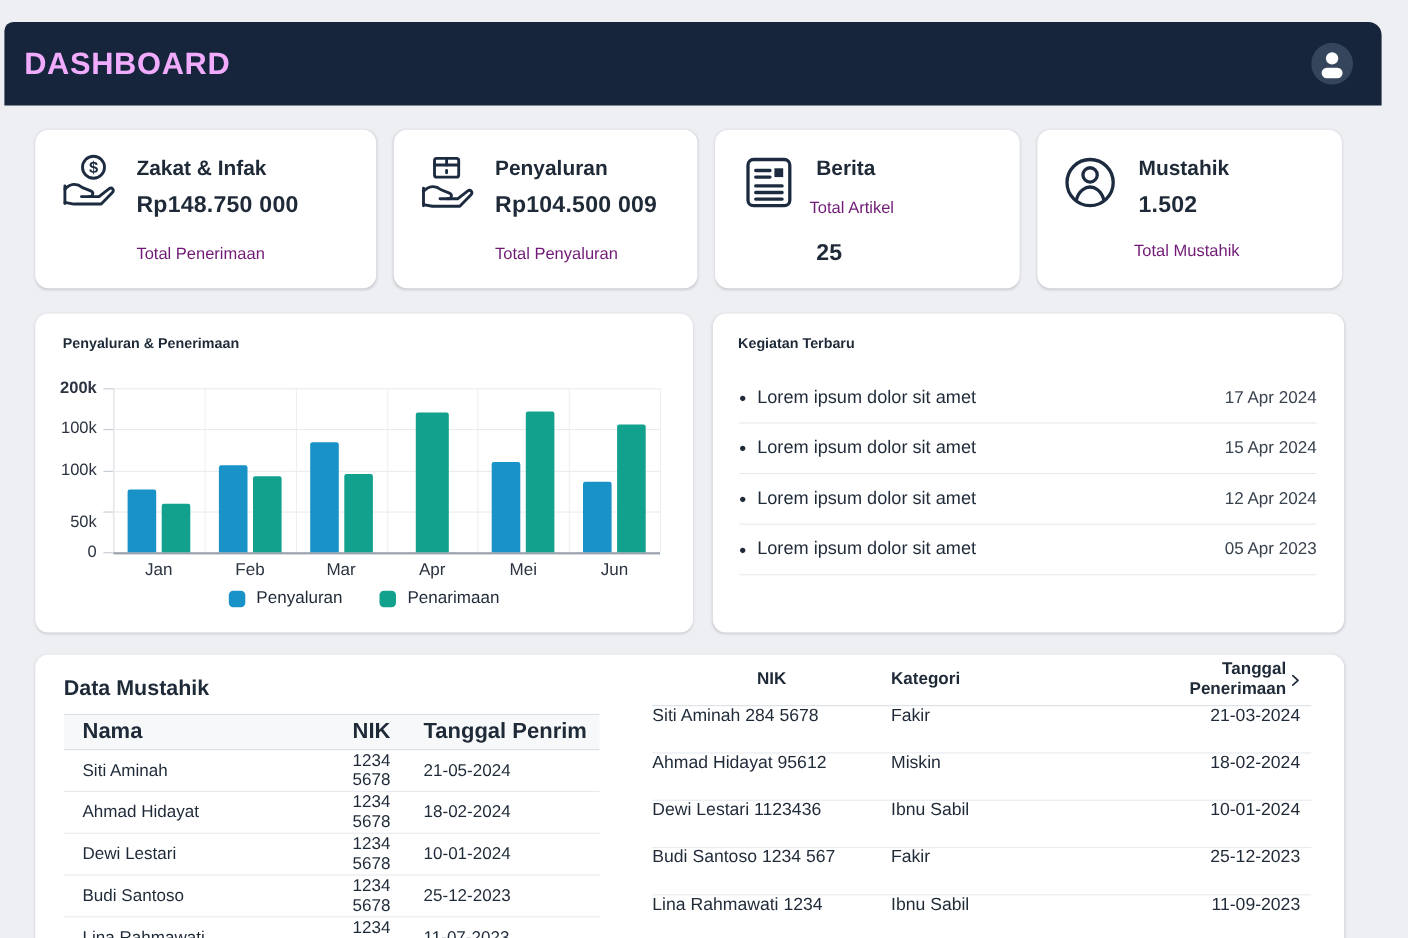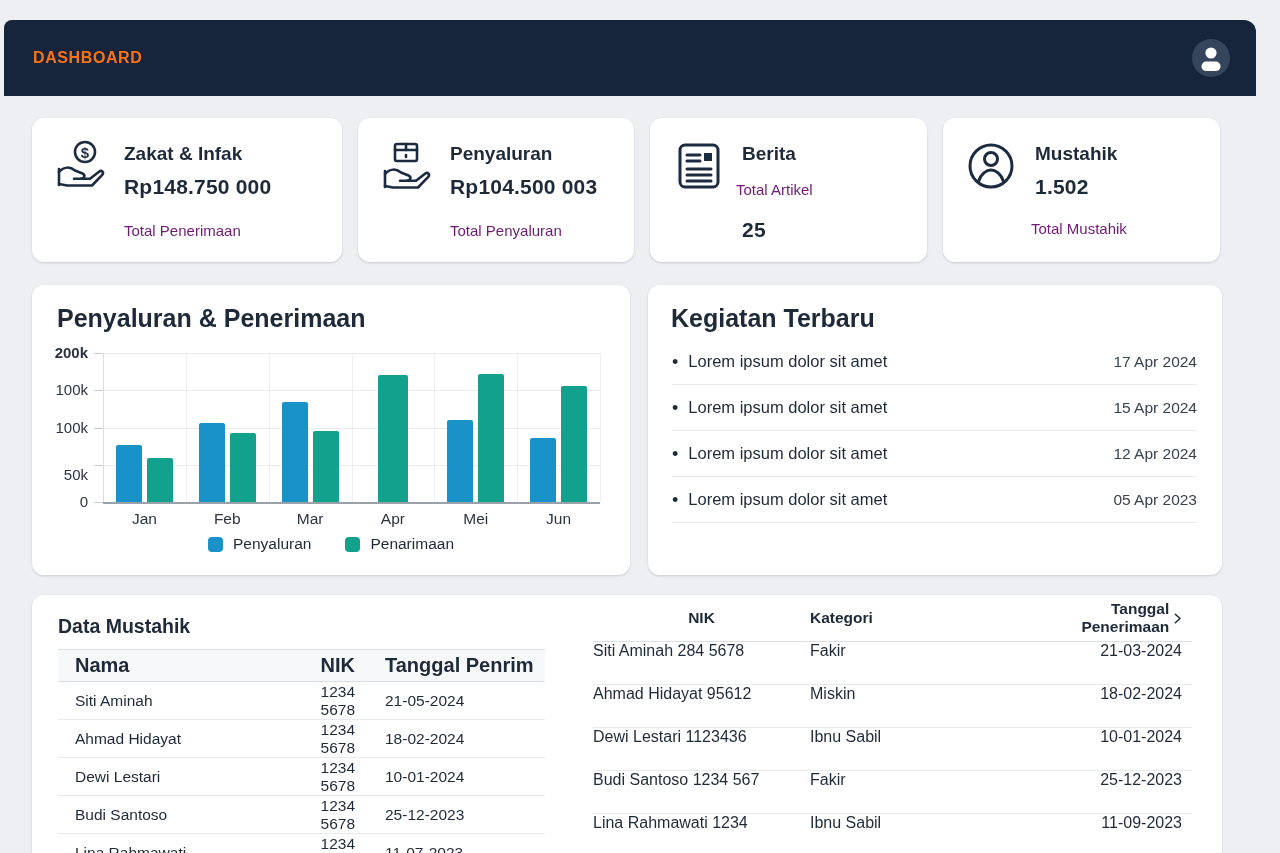--- a/index.html
+++ b/index.html
@@ -10,22 +10,22 @@
     position:relative;
     color:#1f2a38;
   }
   
   .topbar {
     position:absolute; left:4px; top:20px; width:1252px; height:76px;
     background:#16243c; border-radius:8px 12px 0 0;
     display:flex; align-items:center;
   }
   .topbar-title {
-    color:#f97316; font-size:16px; font-weight:700; letter-spacing:.6px;
-    margin-left:29px;
+    color:#f0abfc; font-size:28px; font-weight:700; letter-spacing:.6px;
+    margin-left:18px;
   }
   .avatar-btn {
     position:absolute; right:26px; top:19px; width:38px; height:38px;
     border-radius:50%; cursor:pointer;
   }
   
   .card {
     position:absolute; background:#fff; border-radius:12px;
     box-shadow:0 1px 3px rgba(16,24,40,.10), 0 1px 2px rgba(16,24,40,.06);
   }
@@ -36,21 +36,21 @@
                box-shadow:0 1px 3px rgba(16,24,40,.10), 0 1px 2px rgba(16,24,40,.06); }
   .sc-icon { position:absolute; left:22px; top:21px; width:54px; height:56px; }
   .sc-title { position:absolute; left:92px; top:25px; font-size:19px; font-weight:700; }
   .sc-value { position:absolute; left:92px; top:57px; font-size:21px; font-weight:700; letter-spacing:.2px; }
   .sc-sub   { position:absolute; left:92px; top:104px; font-size:15px; color:#701a75; }
   .sc3 .sc-sub { top:63px; left:86px; }
   .sc3 .sc-value { top:100px; }
   .sc4 .sc-sub { left:88px; top:102px; }
   
   .chart-card { left:32px; top:285px; width:598px; height:290px; }
-  .panel-title { position:absolute; left:25px; top:19px; font-size:25px; font-weight:700; }
+  .panel-title { position:absolute; left:25px; top:19px; font-size:13px; font-weight:700; }
   .gridline { position:absolute; height:1px; background:#e9ebef; }
   .gridline.axis-bottom { height:2px; background:#9aa1ab; }
   .vline { position:absolute; width:1px; background:#edeff2; }
   .vline.axis-left { background:#d9dce1; }
   .ytick { position:absolute; width:44px; left:12px; text-align:right; font-size:15px;
            height:20px; line-height:20px; color:#2b3440; }
   .ytick-stub { position:absolute; width:9px; height:1px; background:#c6cbd2; }
   .xtick { position:absolute; width:64px; text-align:center; font-size:15.5px; color:#2b3440; }
   .bar { position:absolute; border-radius:2px 2px 0 0; }
   .legend { position:absolute; left:0; right:0; top:250px; display:flex;
@@ -127,21 +127,21 @@
         <rect x="15" y="5" width="22" height="17" rx="2"></rect>
         <path d="M15 11h22"></path>
         <path d="M26 5v6"></path>
         <path d="M26 16v2"></path>
         <path d="M5 35c5-5.5 11-5.5 16-1.5l7.5 3c3.2 1.5 2 5.2-1.4 5.2H20"></path>
         <path d="M27 41.7h9l9-7c2.8-2.2 5.4 1 3 3.5L38 48.5H13l-8-1.5"></path>
         <path d="M5 32v16"></path>
       </svg>
     </div>
     <div class="sc-title">Penyaluran</div>
-    <div class="sc-value">Rp104.500 003</div>
+    <div class="sc-value">Rp104.500 009</div>
     <div class="sc-sub">Total Penyaluran</div>
   </div>
 
   <div class="stat-card sc3">
     <div class="sc-icon">
       <svg class="icon" width="54" height="56" viewBox="0 0 54 56" fill="none" stroke="#1d2b40" stroke-width="3" stroke-linecap="round" stroke-linejoin="round">
         <rect x="8" y="6" width="38" height="42" rx="5"></rect>
         <path d="M15 16h13 M15 22h13"></path>
         <rect x="32" y="14" width="8" height="8" fill="#1d2b40" stroke="none"></rect>
         <path d="M15 30h24 M15 36h24 M15 42h24"></path>

